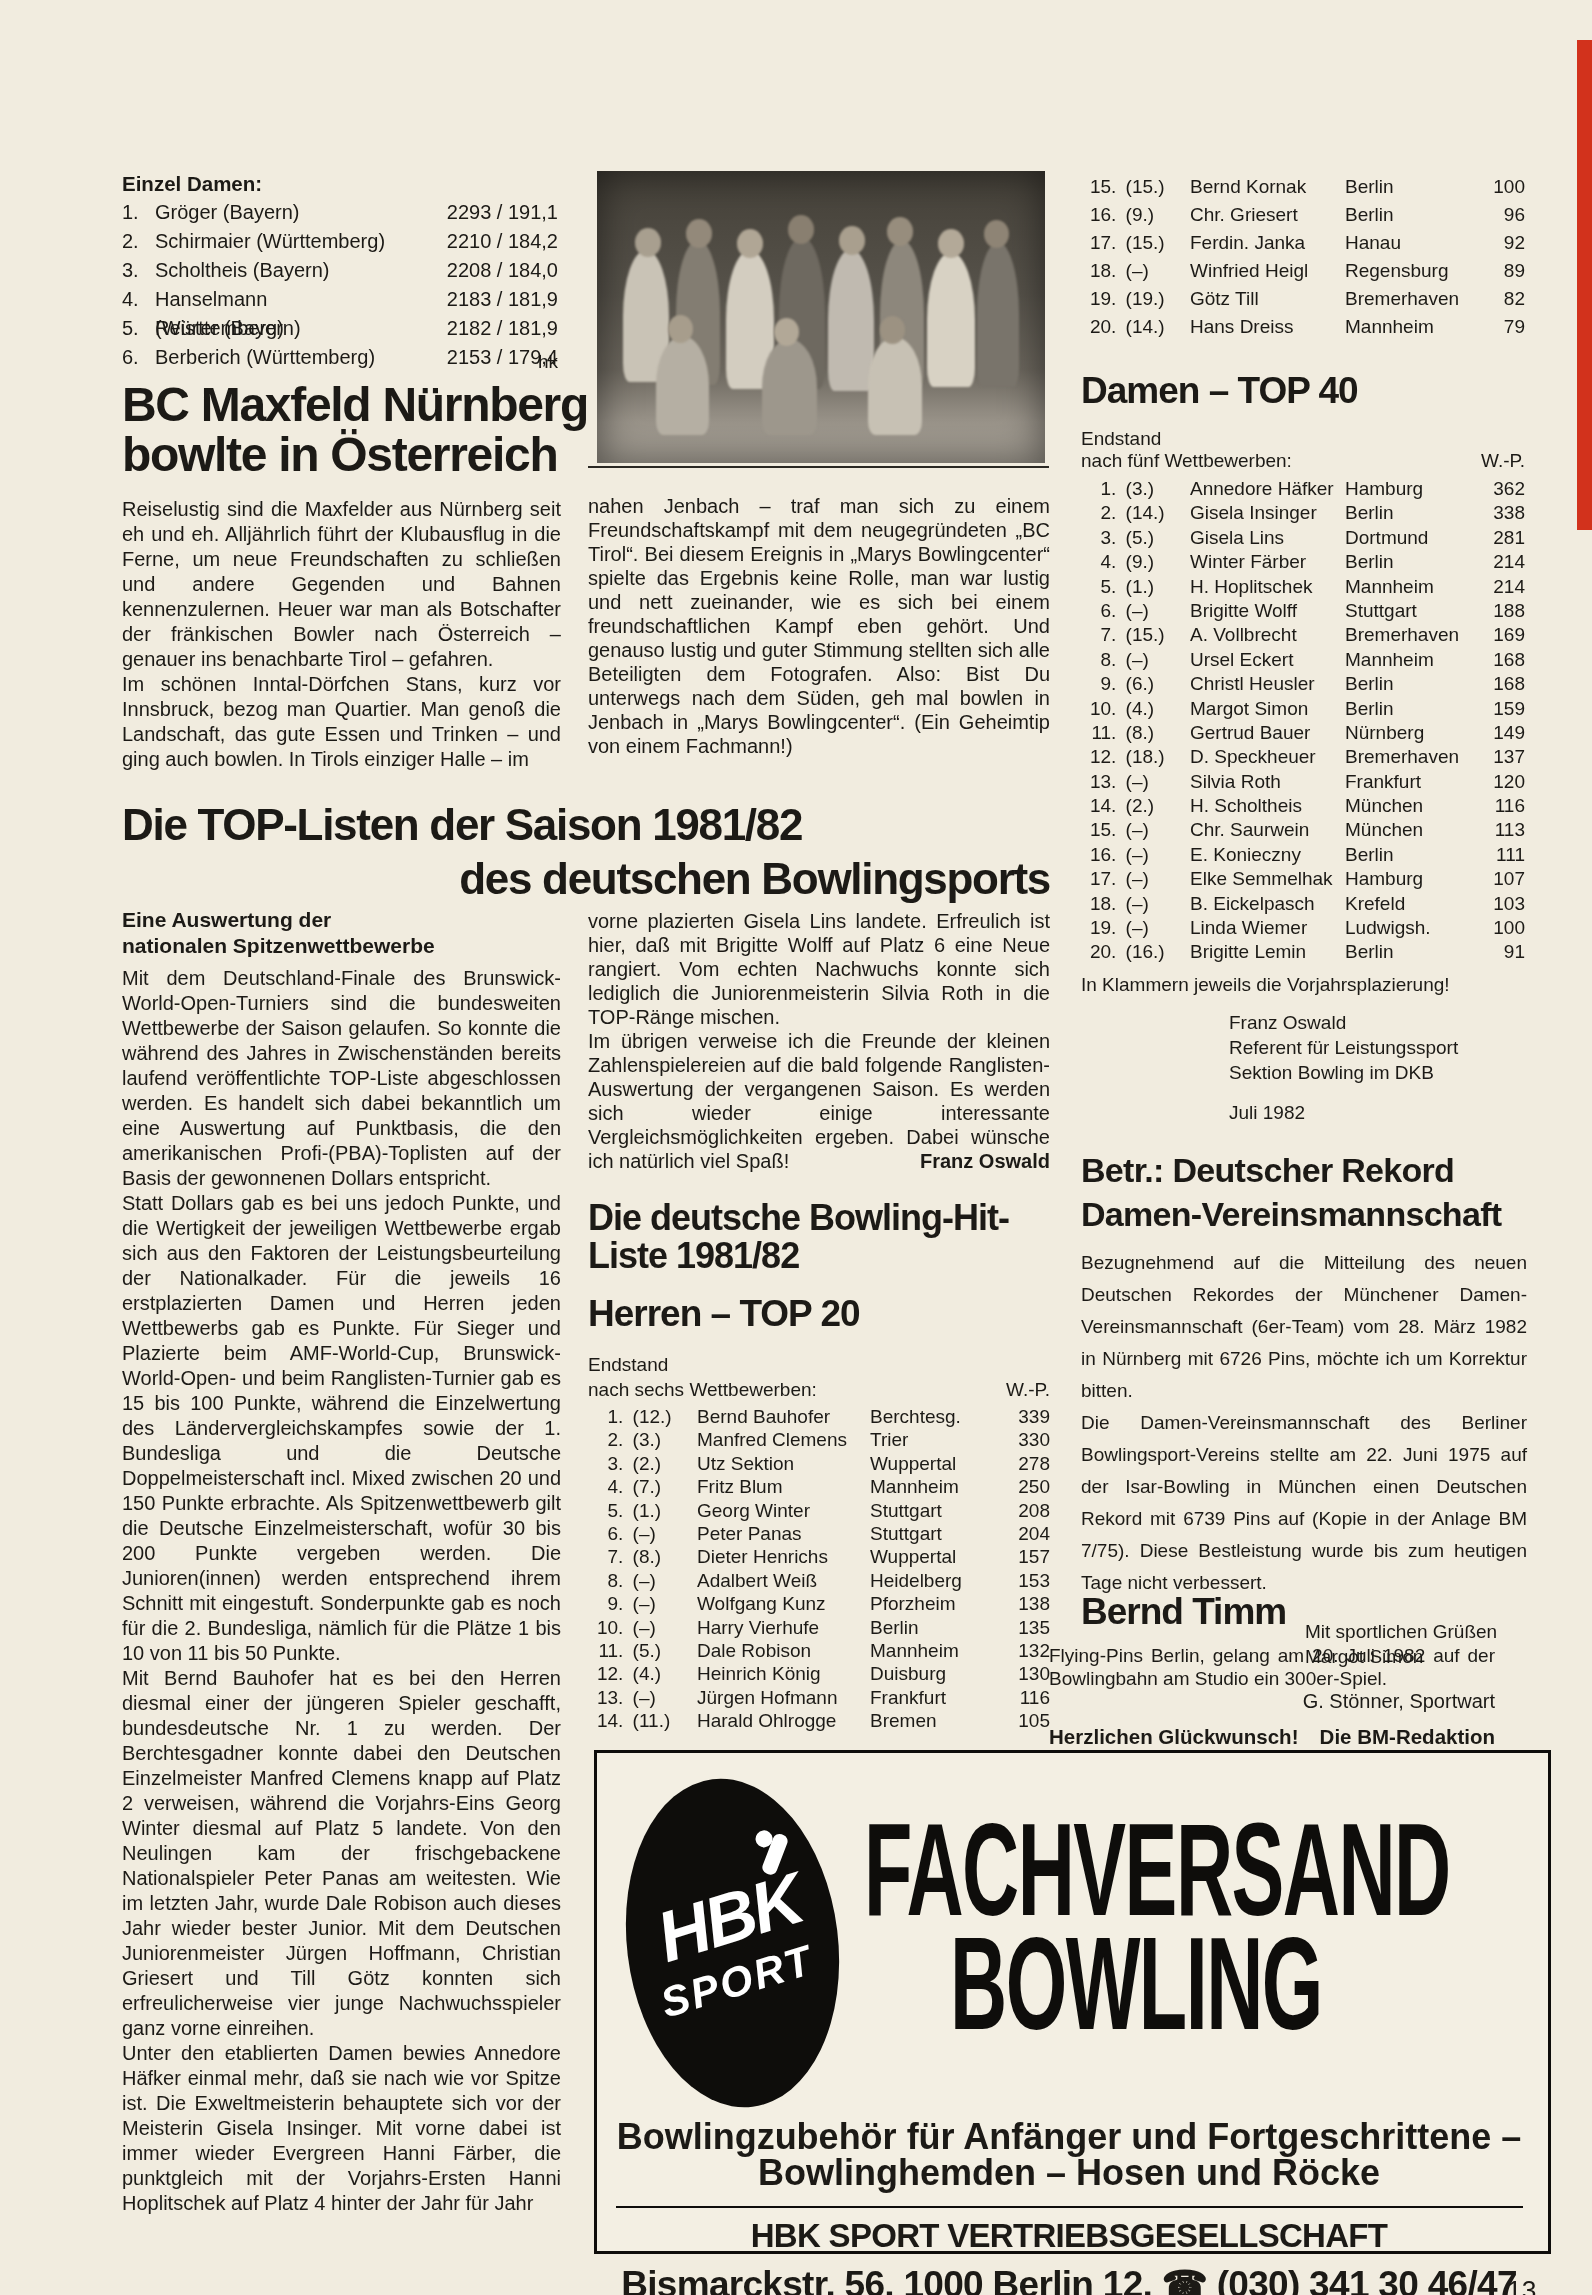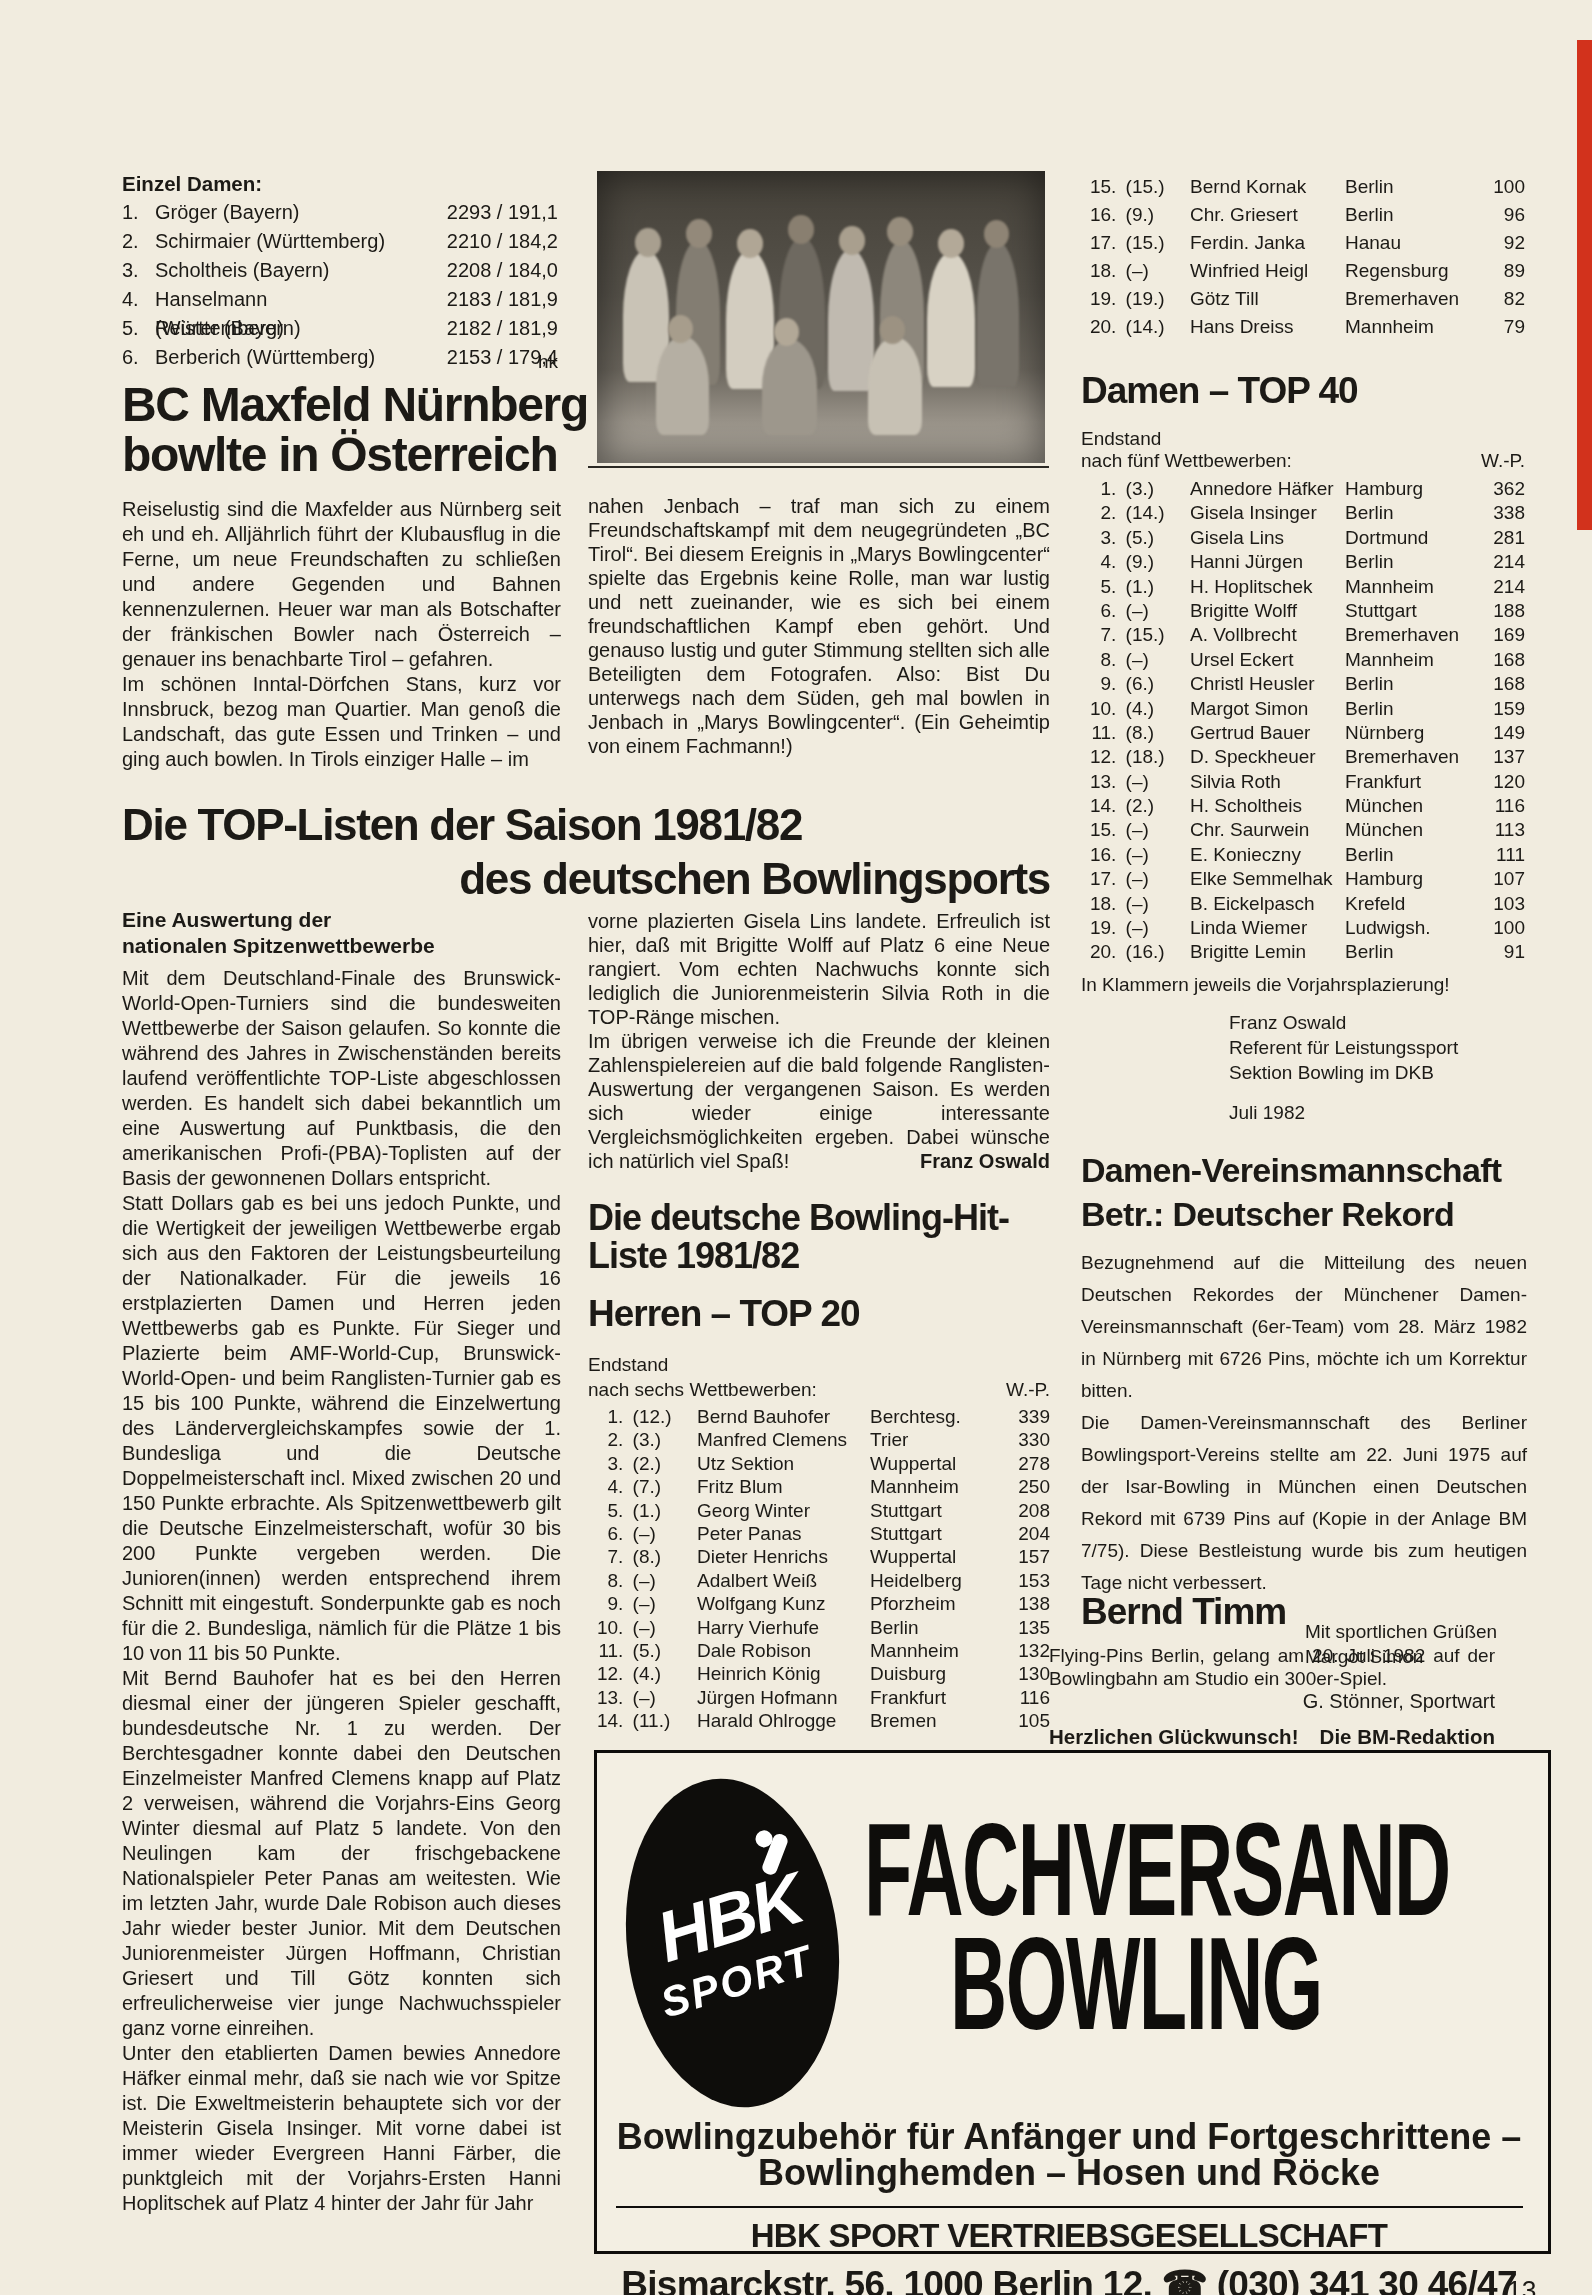--- a/index.html
+++ b/index.html
@@ -232,21 +232,21 @@
         <span class="c-num">3.</span>
         <span class="c-prev">(5.)</span>
         <span>Gisela Lins</span>
         <span>Dortmund</span>
         <span class="c-pts">281</span>
       </div>
 
       <div class="lrow">
         <span class="c-num">4.</span>
         <span class="c-prev">(9.)</span>
-        <span>Hanni Jürgen</span>
+        <span>Winter Färber</span>
         <span>Berlin</span>
         <span class="c-pts">214</span>
       </div>
 
       <div class="lrow">
         <span class="c-num">5.</span>
         <span class="c-prev">(1.)</span>
         <span>H. Hoplitschek</span>
         <span>Mannheim</span>
         <span class="c-pts">214</span>
@@ -522,22 +522,22 @@
       <div class="lrow">
         <span class="c-num">14.</span>
         <span class="c-prev">(11.)</span>
         <span>Harald Ohlrogge</span>
         <span>Bremen</span>
         <span class="c-pts">105</span>
       </div>
     </div>
 
   <div class="abs h-betr" style="left:1081px;top:1108px;">
+    <div>Betr.: Deutscher Rekord</div>
     <div>Damen-Vereinsmannschaft</div>
-    <div>Betr.: Deutscher Rekord</div>
   </div>
   <div class="abs rightcol" style="left:1081px;top:1207px;width:446px;">
     <div>
 
     <p class="just">Bezugnehmend auf die Mitteilung des neuen Deutschen Rekordes der Münchener Damen-Vereinsmannschaft (6er-Team) vom 28. März 1982 in Nürnberg mit 6726 Pins, möchte ich um Korrektur bitten.</p>
         <p class="just">Die Damen-Vereinsmannschaft des Berliner Bowlingsport-Vereins stellte am 22. Juni 1975 auf der Isar-Bowling in München einen Deutschen Rekord mit 6739 Pins auf (Kopie in der Anlage BM 7/75). Diese Bestleistung wurde bis zum heutigen Tage nicht verbessert.</p>
       </div>
     <div style="margin-top:20px;margin-left:224px;">
       <div style="font-size:19px;line-height:25px;">Mit sportlichen Grüßen</div>
       <div style="font-size:19px;line-height:25px;">Margot Simon</div>

